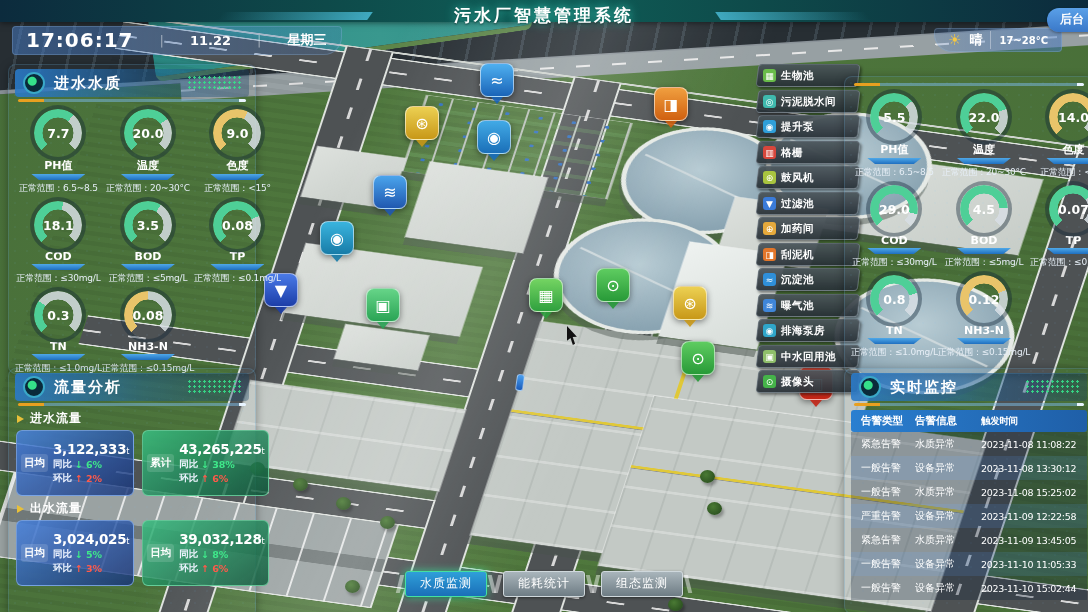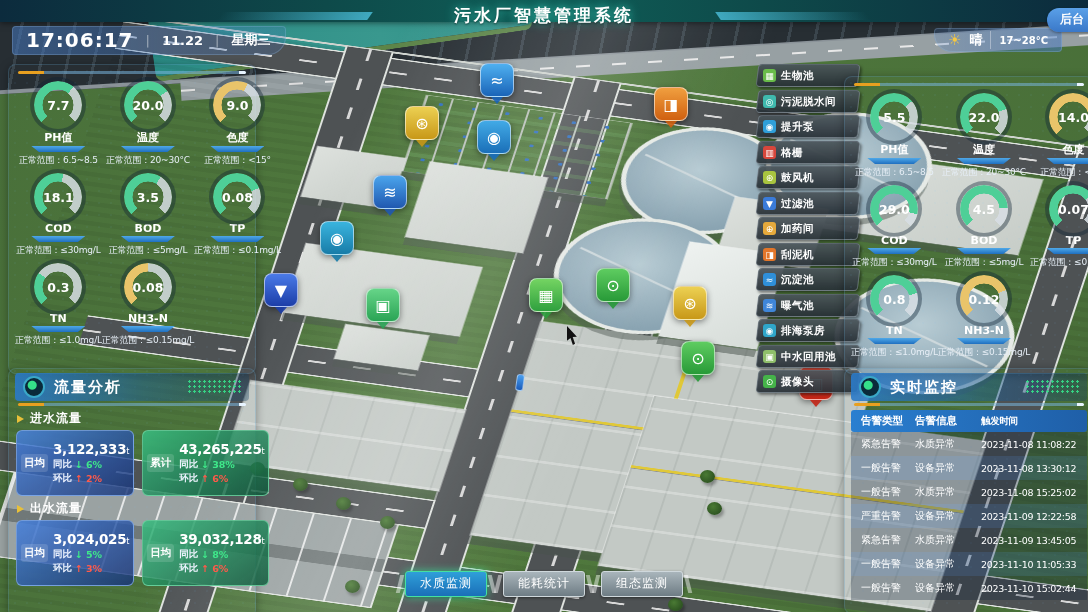--- a/index.html
+++ b/index.html
@@ -57,21 +57,21 @@
   
   .topbar{position:absolute;left:0;top:0;width:100%;height:22px;z-index:60;
     background:linear-gradient(90deg,#0c2b3d,#0e4a4a 30%,#0f5e57 50%,#0e4a4a 70%,#0c2b3d);
     box-shadow:0 1px 6px rgba(0,0,0,.5);}
   .topbar .title{position:absolute;left:50%;top:4px;transform:translateX(-50%);
     font-size:17px;font-weight:bold;letter-spacing:3px;white-space:nowrap;
     text-shadow:0 0 10px rgba(60,220,200,.9),0 1px 2px rgba(0,0,0,.6);}
   .wing{position:absolute;top:12px;width:150px;height:8px;transform:skewX(-35deg);
     background:linear-gradient(90deg,transparent,rgba(80,200,230,.75));}
   .wing.r{transform:skewX(35deg);background:linear-gradient(270deg,transparent,rgba(80,200,230,.75));}
-  .timepill{position:absolute;left:12px;top:26px;z-index:60;display:flex;align-items:center;gap:12px;
+  .timepill{position:absolute;left:12px;top:26px;z-index:60;display:flex;align-items:center;gap:26px;
     padding:2px 16px 3px 14px;border-radius:4px 4px 18px 4px;
     background:linear-gradient(90deg,rgba(70,120,190,.55),rgba(70,120,190,.22));
     box-shadow:inset 0 0 0 1px rgba(160,200,240,.25);}
   .timepill .clock{font-size:20px;font-weight:bold;letter-spacing:1px;}
   .timepill .sep{color:rgba(255,255,255,.45);font-size:13px;}
   .timepill .d{font-size:13px;font-weight:bold;}
   .weatherpill{position:absolute;right:26px;top:28px;z-index:60;display:flex;align-items:center;gap:8px;
     padding:3px 14px;border-radius:4px 4px 4px 18px;
     background:linear-gradient(270deg,rgba(70,120,190,.55),rgba(70,120,190,.22));
     box-shadow:inset 0 0 0 1px rgba(160,200,240,.25);}
@@ -319,20 +319,24 @@
     <span class="d">星期三</span>
   </div>
   <div class="weatherpill">
     <span class="sun">☀</span>
     <span class="cond">晴</span>
     <span class="temp">17~28°C</span>
   </div>
   <div class="backstage">后台</div>
 
   <div class="panel" id="p-inlet">
+    <div class="phead">
+      <span class="dot"></span>
+      <span class="ptitle">进水水质</span>
+    </div>
     <div class="hline"></div>
     <div class="ggrid">
       <div class="gauge">
           <div class="gwrap">
             <div class="gring" style="--c: #4ecf97; --p: 65;"></div>
             <div class="gval">7.7</div>
           </div>
           <div class="glabel">PH值</div>
           <div class="gbar"></div>
           <div class="grange">正常范围：6.5~8.5</div>

